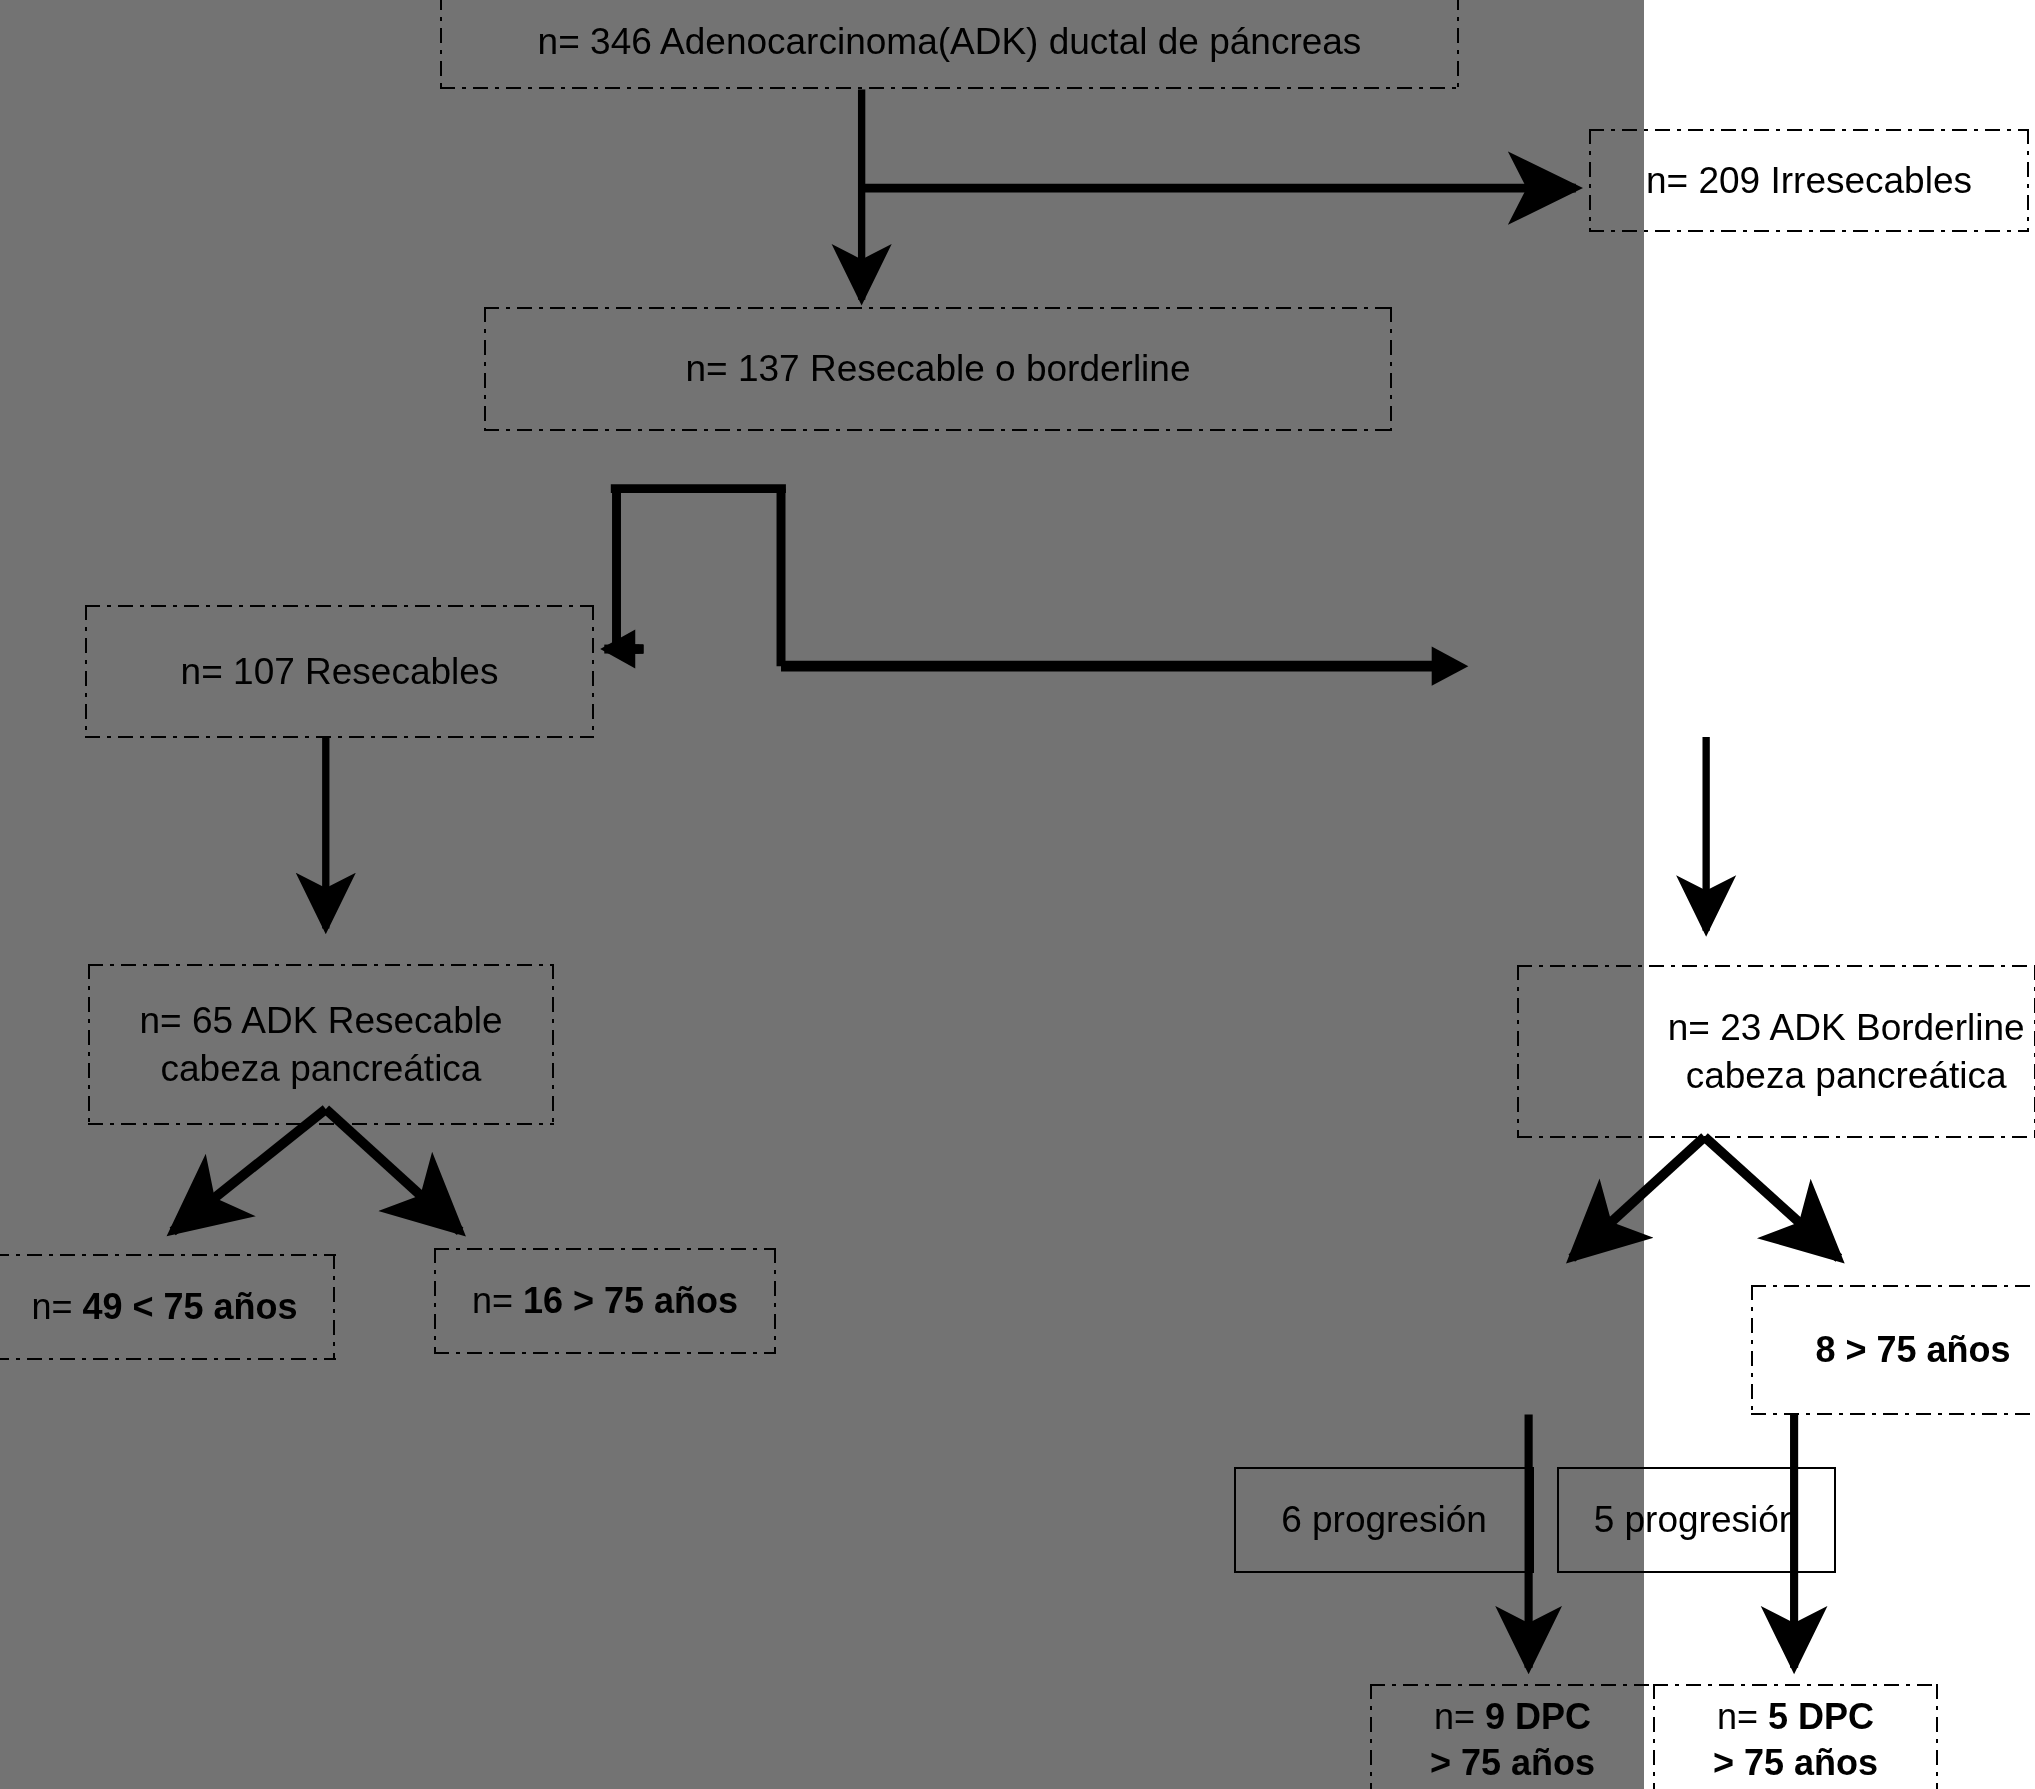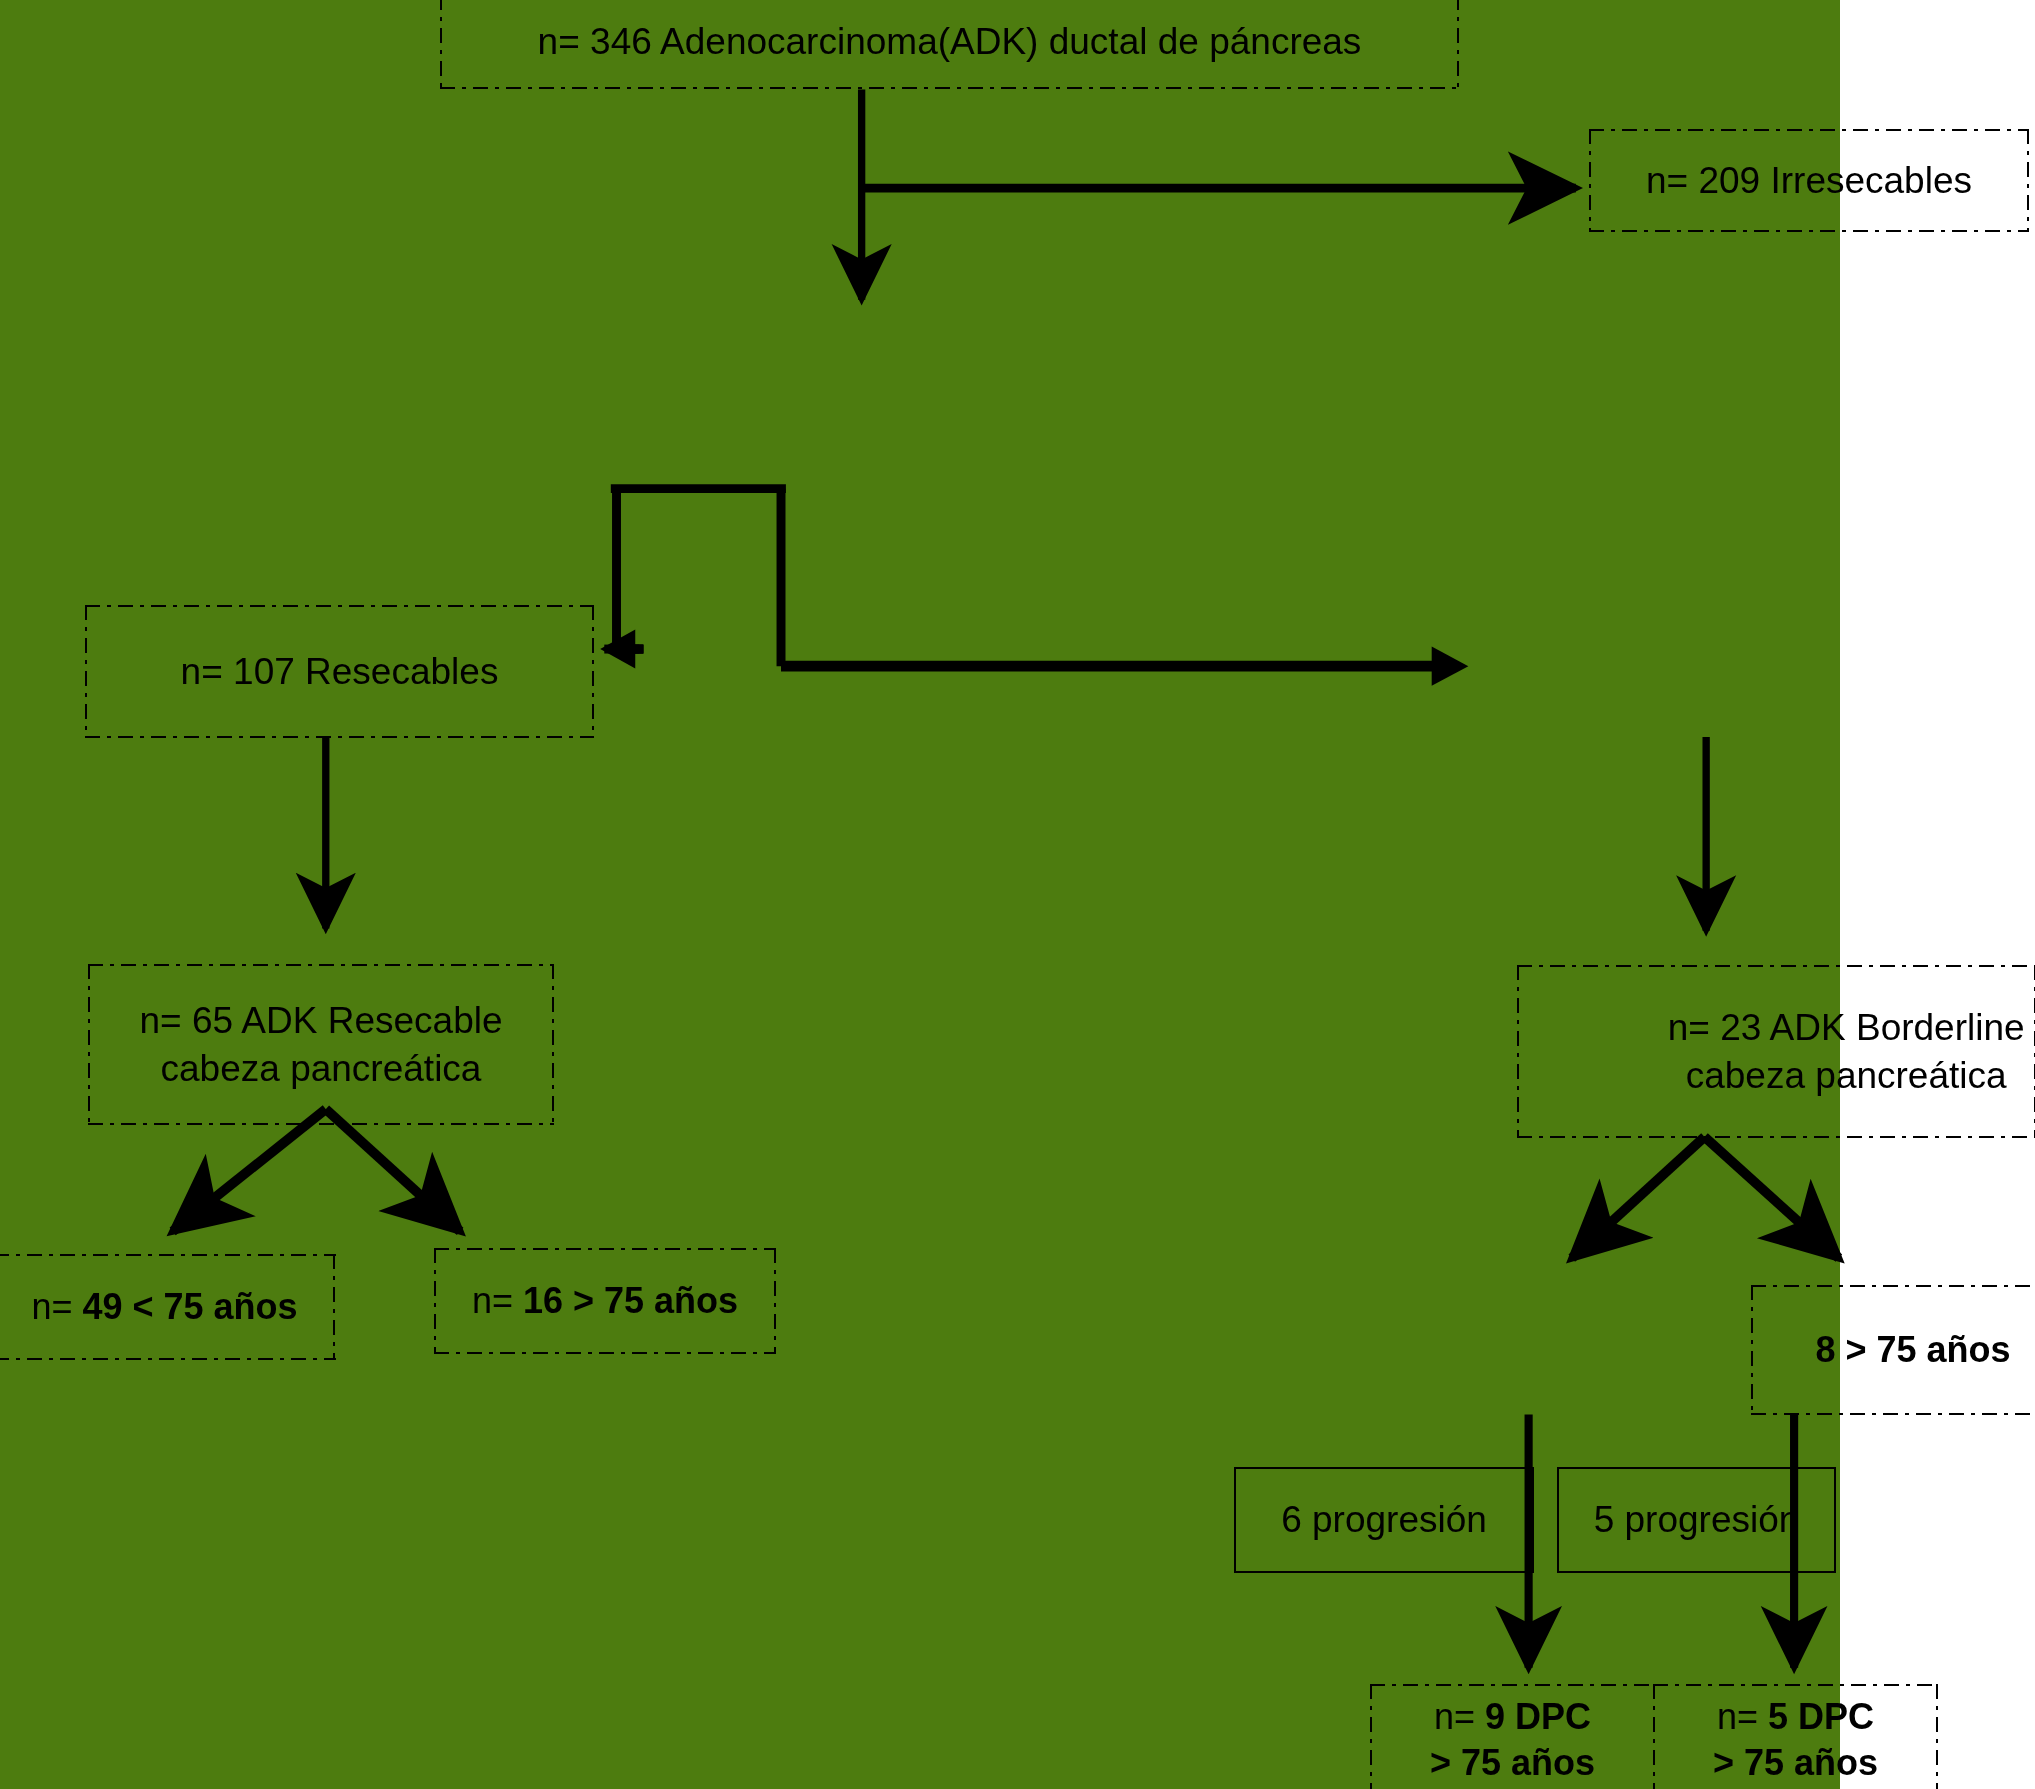--- a/index.html
+++ b/index.html
@@ -8,23 +8,23 @@
     background: #ffffff;
   }
   body {
     width: 2036px;
     height: 1790px;
     font-family: "Liberation Sans", sans-serif;
     overflow: hidden;
   }
   #flow-root {
     position: relative;
-    width: 1840px;
+    width: 1644px;
     height: 1790px;
-    background: #4d7c0f;
+    background: #737373;
     text-decoration: underline;
   }
   svg.flow-svg {
     position: absolute;
     top: 0;
     left: 0;
     width: 2036px;
     height: 1790px;
     display: block;
   }
@@ -163,20 +163,23 @@
   </svg>
 
   <div class="node-box dashdot fs-46 t-reg" style="left:440px; top:-4.9px; width:1019px; height:94px;">
     <span class="node-text">n= 346 Adenocarcinoma(ADK) ductal  de páncreas</span>
   </div>
 
   <div class="node-box dashdot fs-46 t-reg" style="left:1589px; top:129px; width:440px; height:103px;">
     <span class="node-text">n= 209 Irresecables</span>
   </div>
 
+  <div class="node-box dashdot fs-46 t-reg" style="left:484px; top:307px; width:908px; height:124px;">
+    <span class="node-text">n= 137 Resecable o borderline</span>
+  </div>
 
   <div class="node-box dashdot fs-46 t-reg" style="left:85px; top:605px; width:509px; height:133px;">
     <span class="node-text">n= 107  Resecables</span>
   </div>
 
 
   <div class="node-box dashdot fs-46 t-reg" style="left:88px; top:964px; width:466px; height:161px;">
     <span class="node-text">n= 65 ADK Resecable
 cabeza pancreática</span>
   </div>

